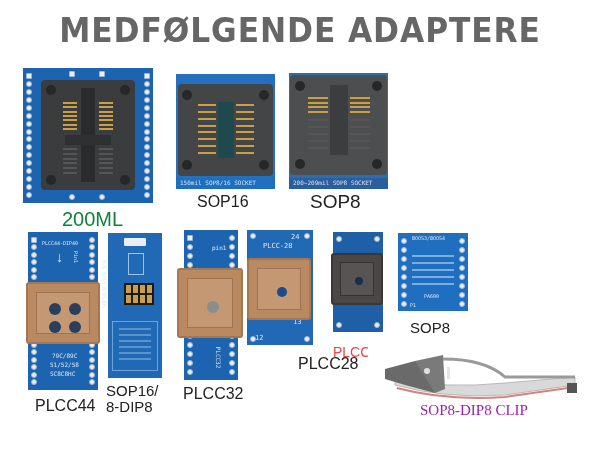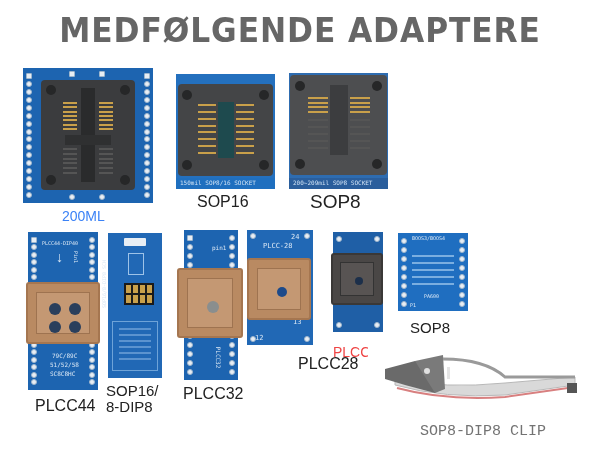--- a/index.html
+++ b/index.html
@@ -110,21 +110,21 @@
       <div class="contacts" style="left:58px;top:68px;width:14px;height:26px;">
           <div class="c dim"></div>
           <div class="c dim"></div>
           <div class="c dim"></div>
           <div class="c dim"></div>
           <div class="c dim"></div>
           <div class="c dim"></div>
         </div>
     </div>
   </div>
-  <div class="label" style="left:62px;top:208px;font-size:14px;color:#3b82f6;">200ML</div>
+  <div class="label" style="left:62px;top:208px;font-size:20px;color:#15803d;">200ML</div>
 </div>
 
 <div>
   <div class="pcb" style="left:176px;top:74px;width:99px;height:115px;background:#2470be;">
     <div class="socket" style="left:2px;top:10px;width:95px;height:92px;background:#444547;">
       <div class="hole" style="left:4px;top:6px;"></div>
       <div class="hole" style="right:4px;top:6px;"></div>
       <div class="hole" style="left:4px;bottom:6px;"></div>
       <div class="hole" style="right:4px;bottom:6px;"></div>
       <div style="position:absolute;left:40px;top:18px;width:16px;height:56px;background:#1e4a4e;"></div>
@@ -409,14 +409,14 @@
       <path d="M10 30 Q60 44 120 40 L190 30 L190 22 L120 28 Q60 34 10 24 Z" fill="#d9d9d9" stroke="#b8b8b8"></path>
       <path d="M12 33 Q60 46 120 42 L190 32" fill="none" stroke="#d88080" stroke-width="2"></path>
       <path d="M0 14 L30 6 L55 10 L50 38 L20 30 L0 24 Z" fill="#6a6a6a"></path>
       <path d="M30 6 L58 0 L60 34 L50 38 Z" fill="#7a7a7a"></path>
       <circle cx="42" cy="16" r="3" fill="#e0e0e0"></circle>
       <rect x="62" y="12" width="3" height="12" fill="#e5e5e5"></rect>
       <path d="M58 4 Q100 4 120 22 L190 22" fill="none" stroke="#9a9a9a" stroke-width="3"></path>
       <rect x="182" y="28" width="10" height="10" fill="#555"></rect>
     </svg>
   </div>
-  <div class="label" style="left:420px;top:402px;font-size:15px;color:#737373;font-family:Liberation Mono, monospace;margin-top:21px;">SOP8-DIP8 CLIP</div>
+  <div class="label" style="left:420px;top:402px;font-size:15px;color:#a21caf;font-family:Liberation Serif, serif;">SOP8-DIP8 CLIP</div>
 </div>
 
 </body></html>

